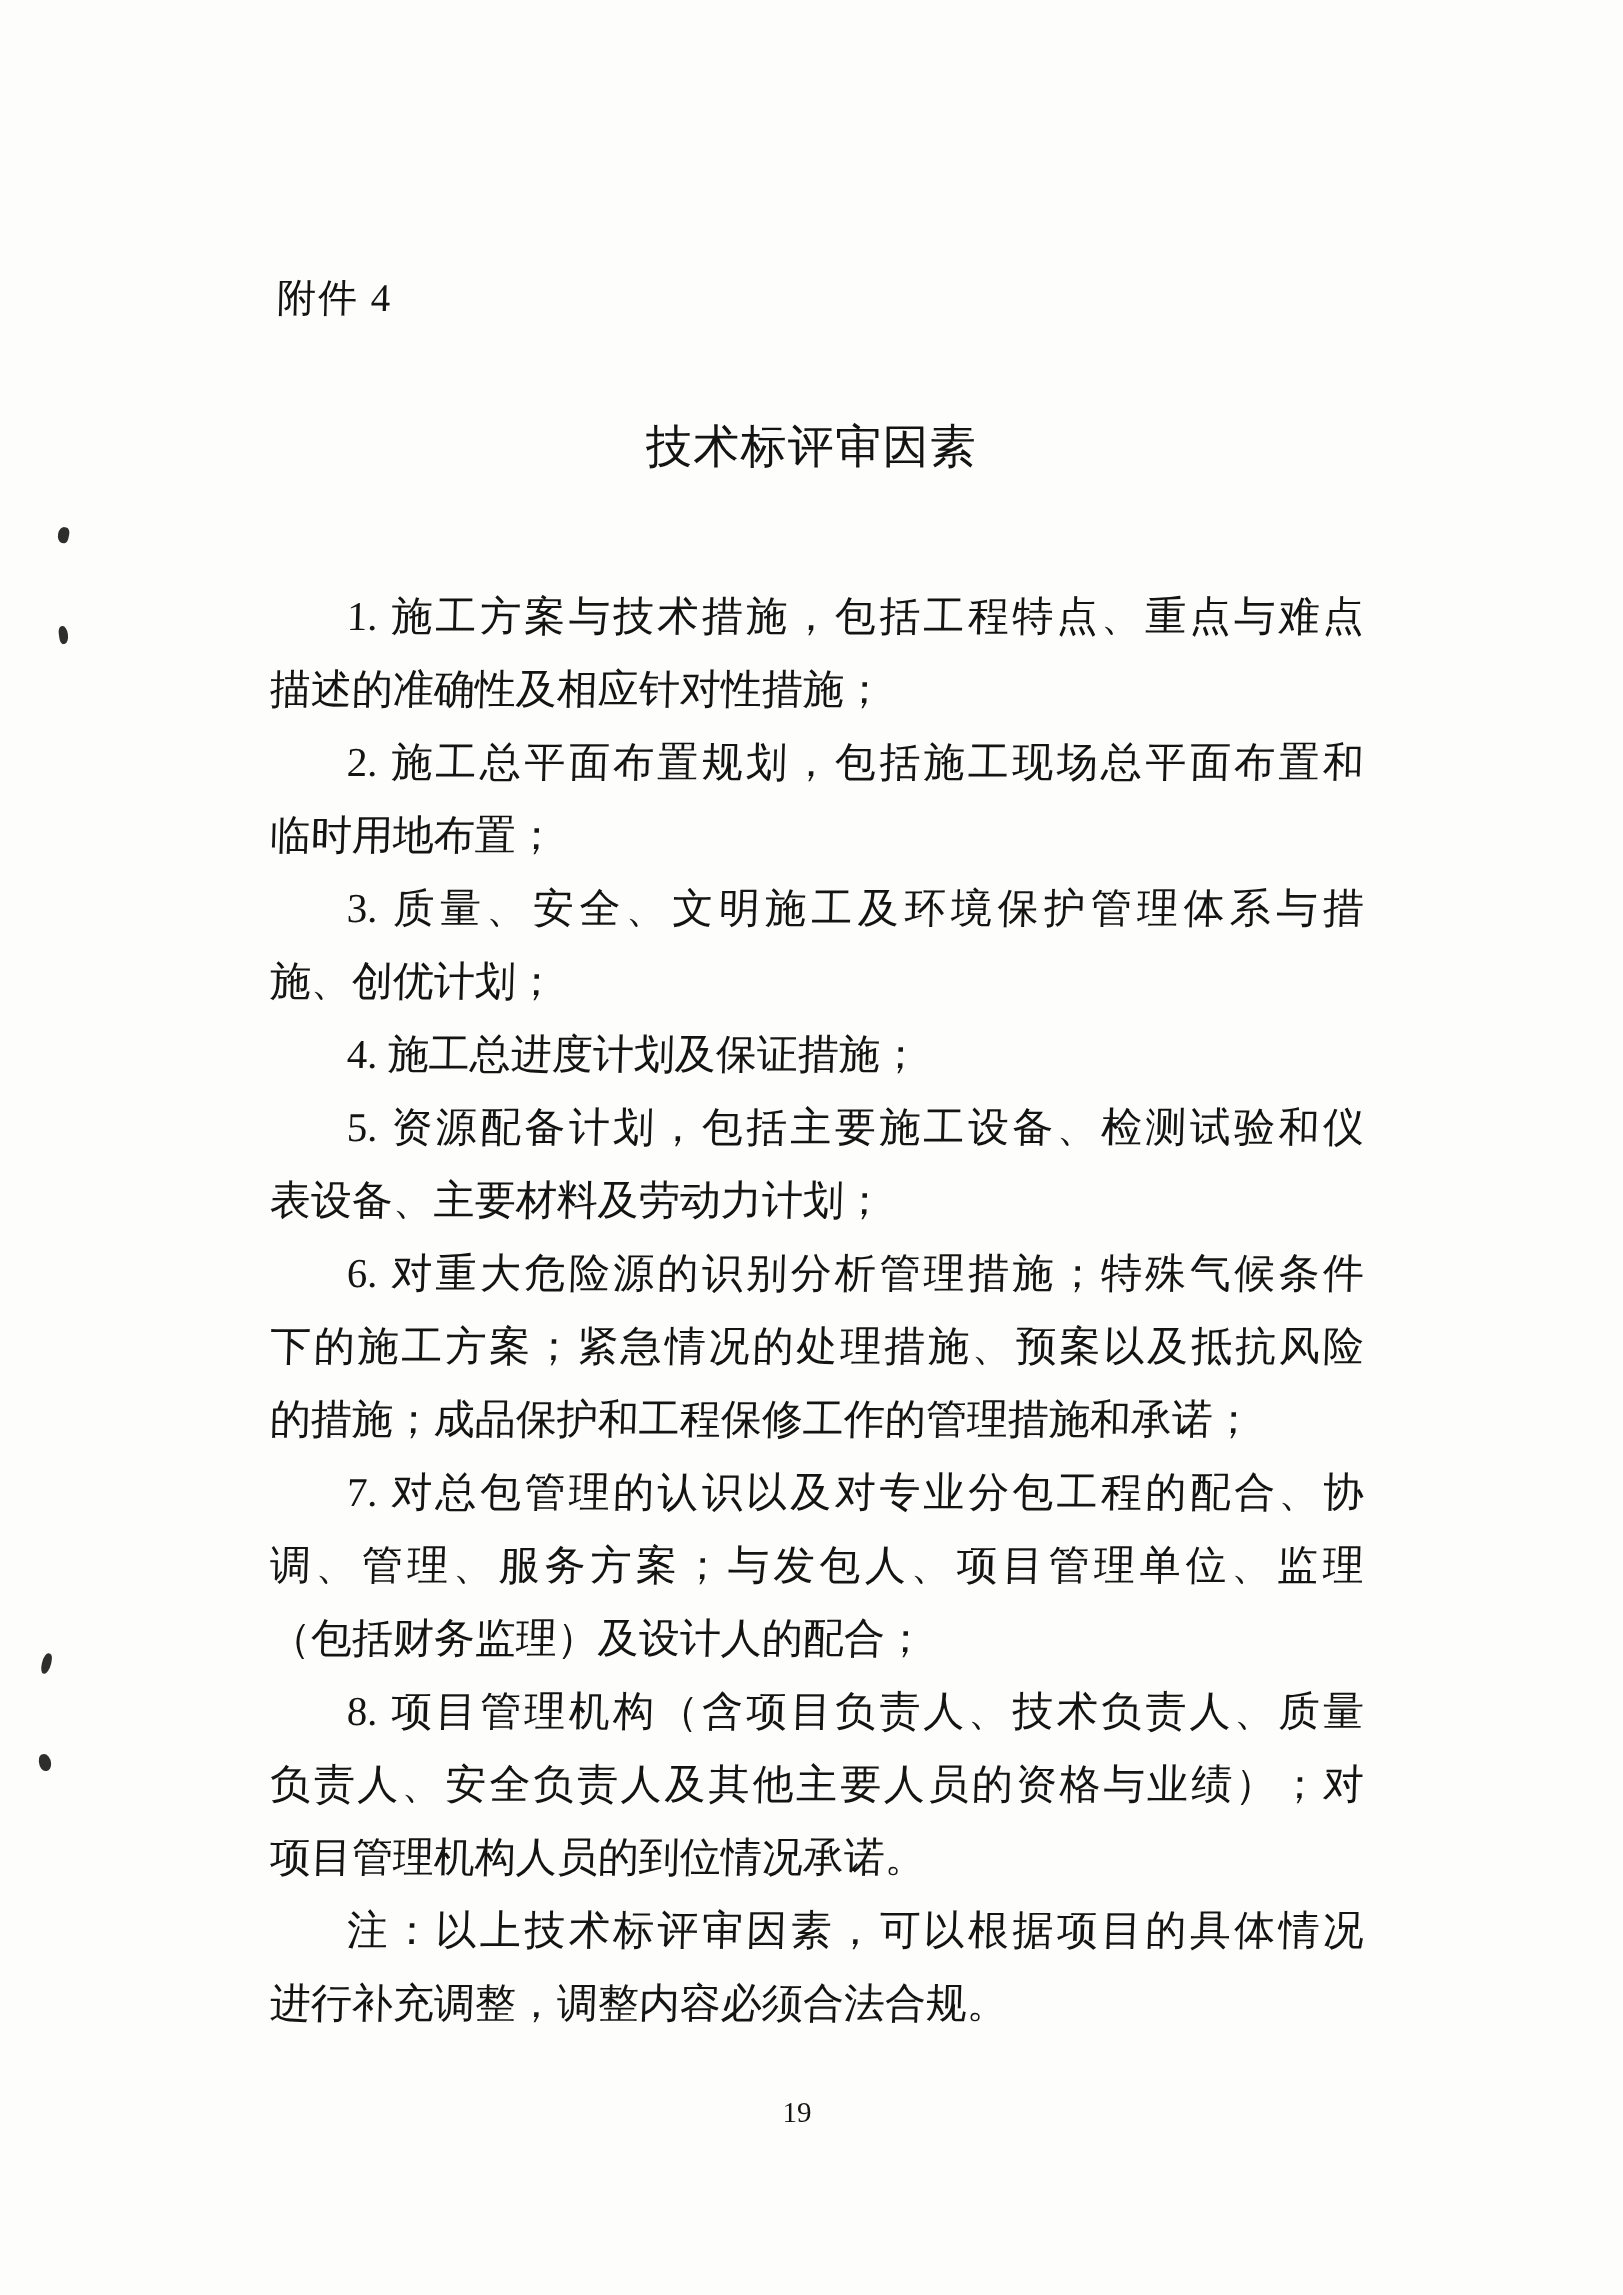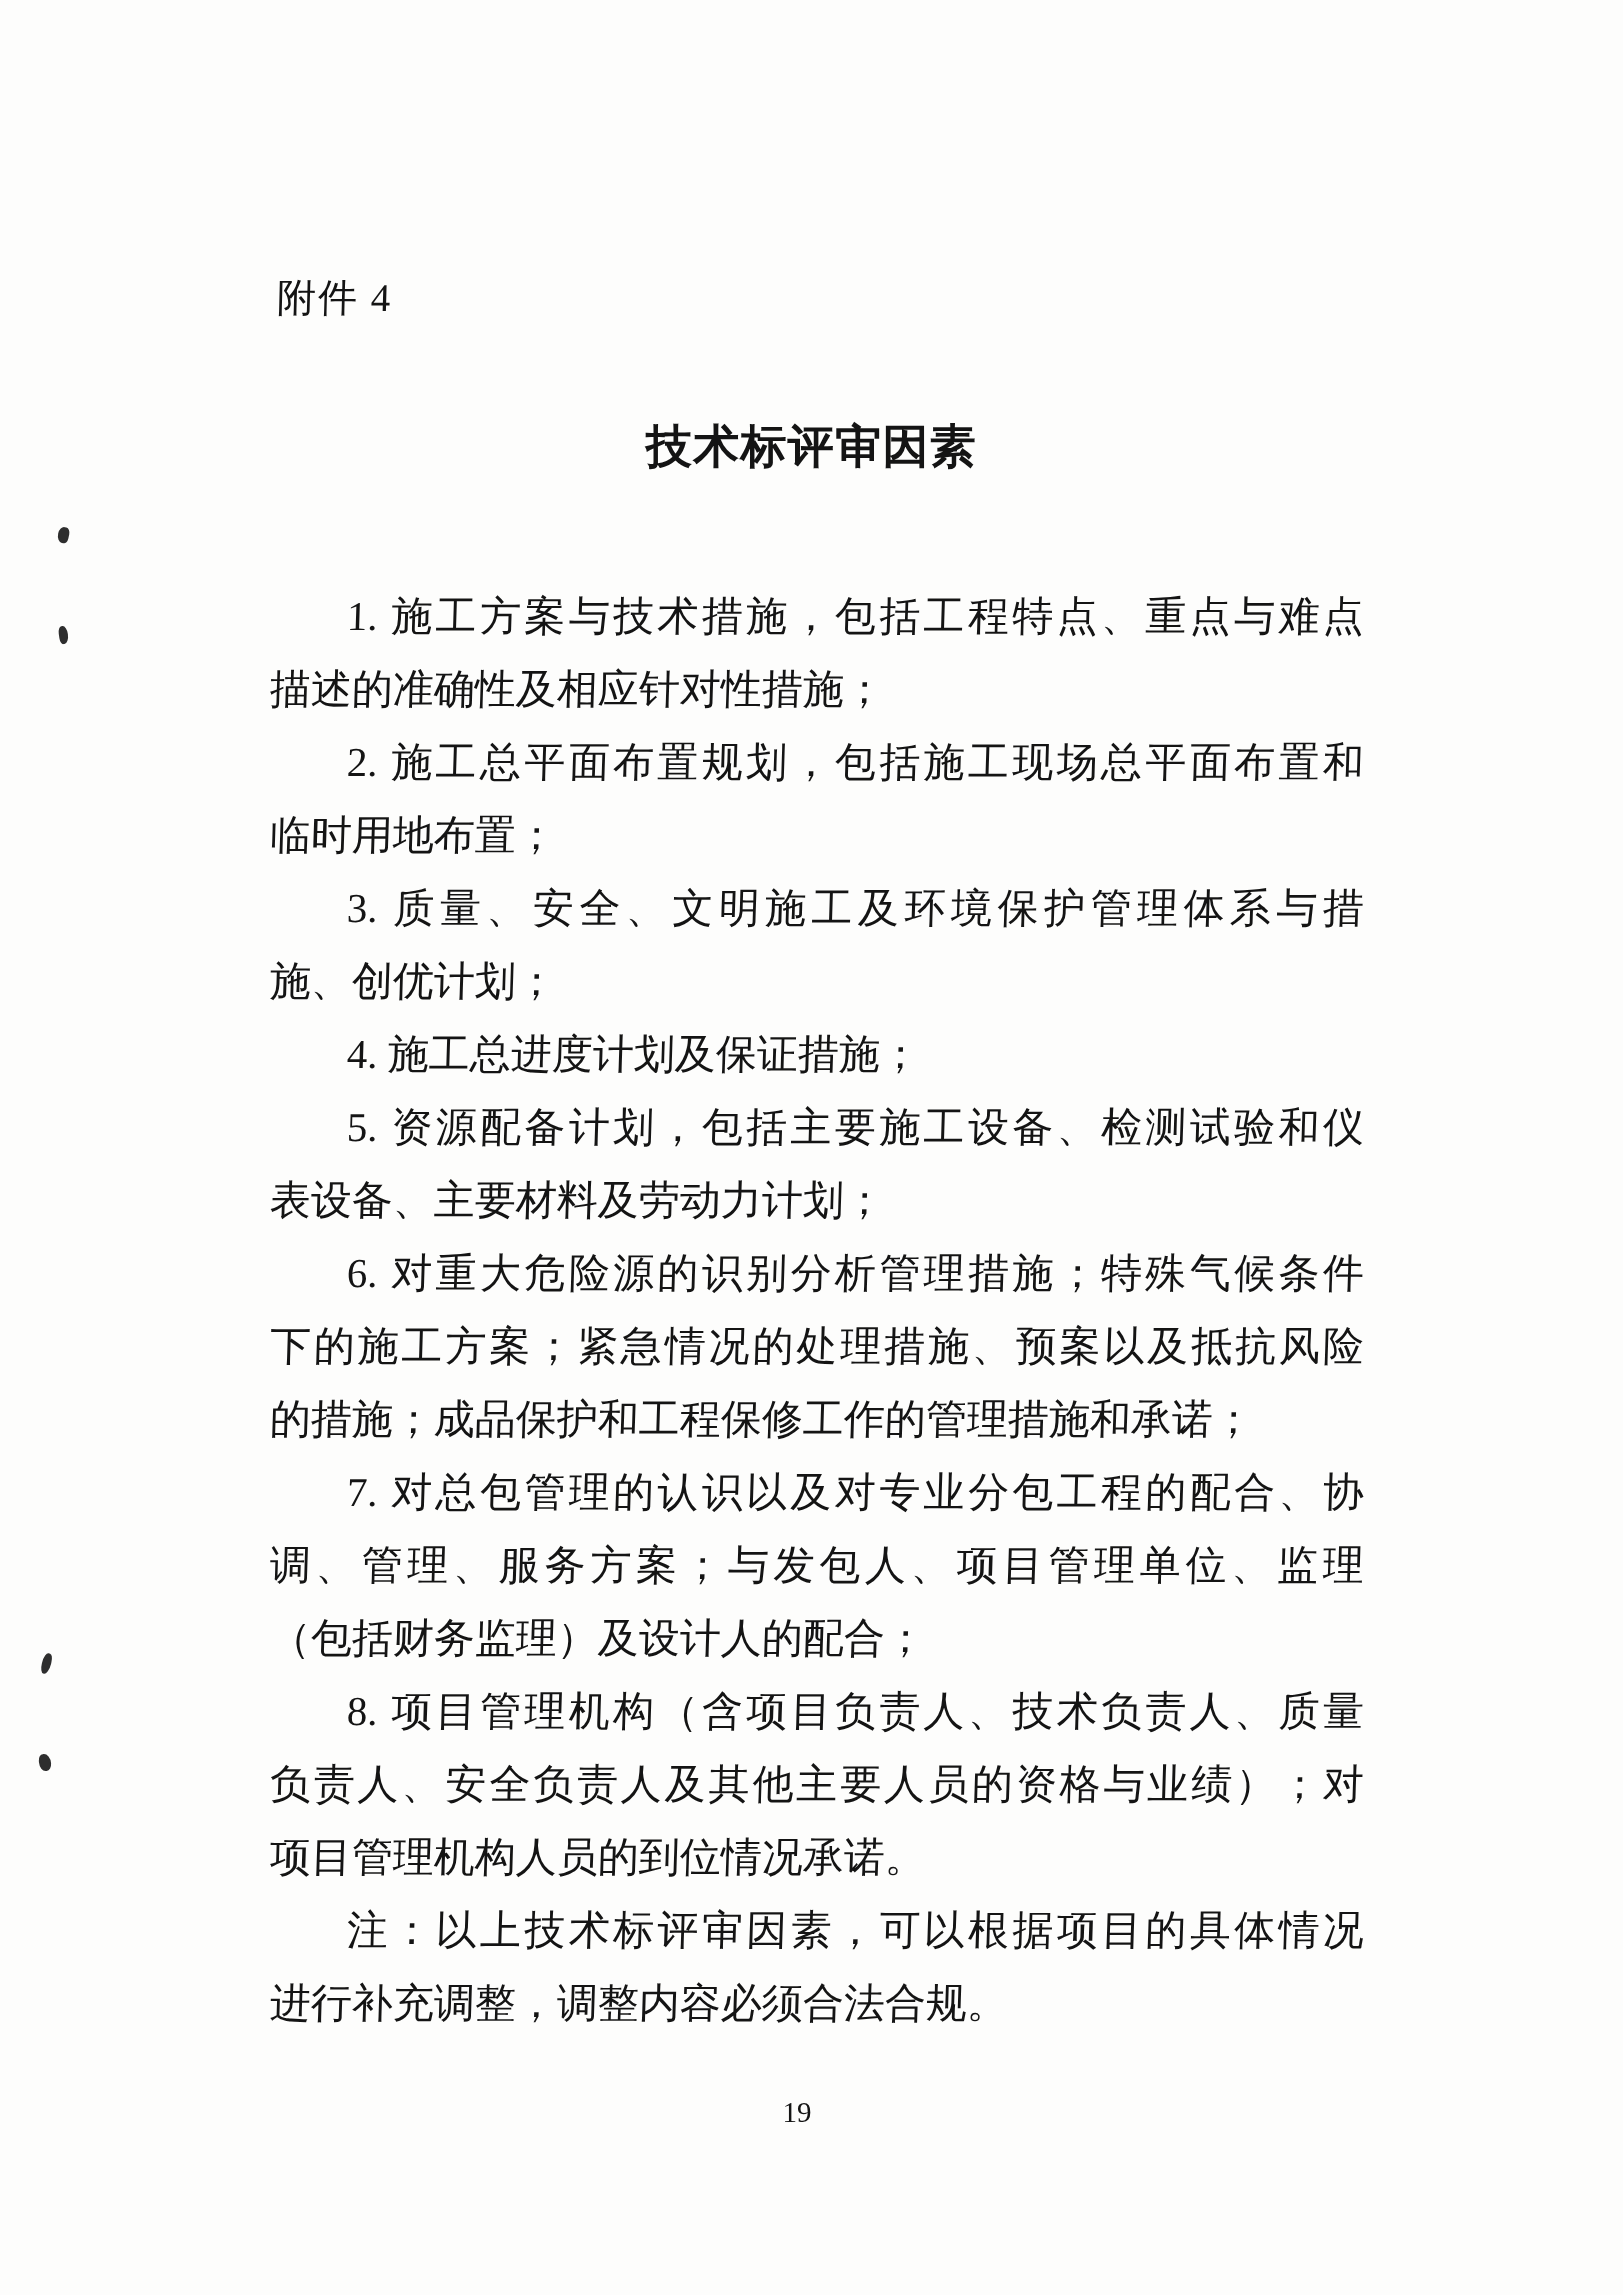--- a/index.html
+++ b/index.html
@@ -27,21 +27,21 @@
     white-space: nowrap;
   }
   .doc-title {
     position: absolute;
     left: 0;
     top: 417px;
     width: 1623px;
     text-align: center;
     font-size: 46px;
     line-height: 60px;
-    font-weight: 700;
+    font-weight: 400;
     letter-spacing: 1.3px;
     margin: 0;
   }
   .doc-body {
     position: absolute;
     left: 270px;
     top: 580px;
     width: 1094px;
     font-size: 41px;
   }

